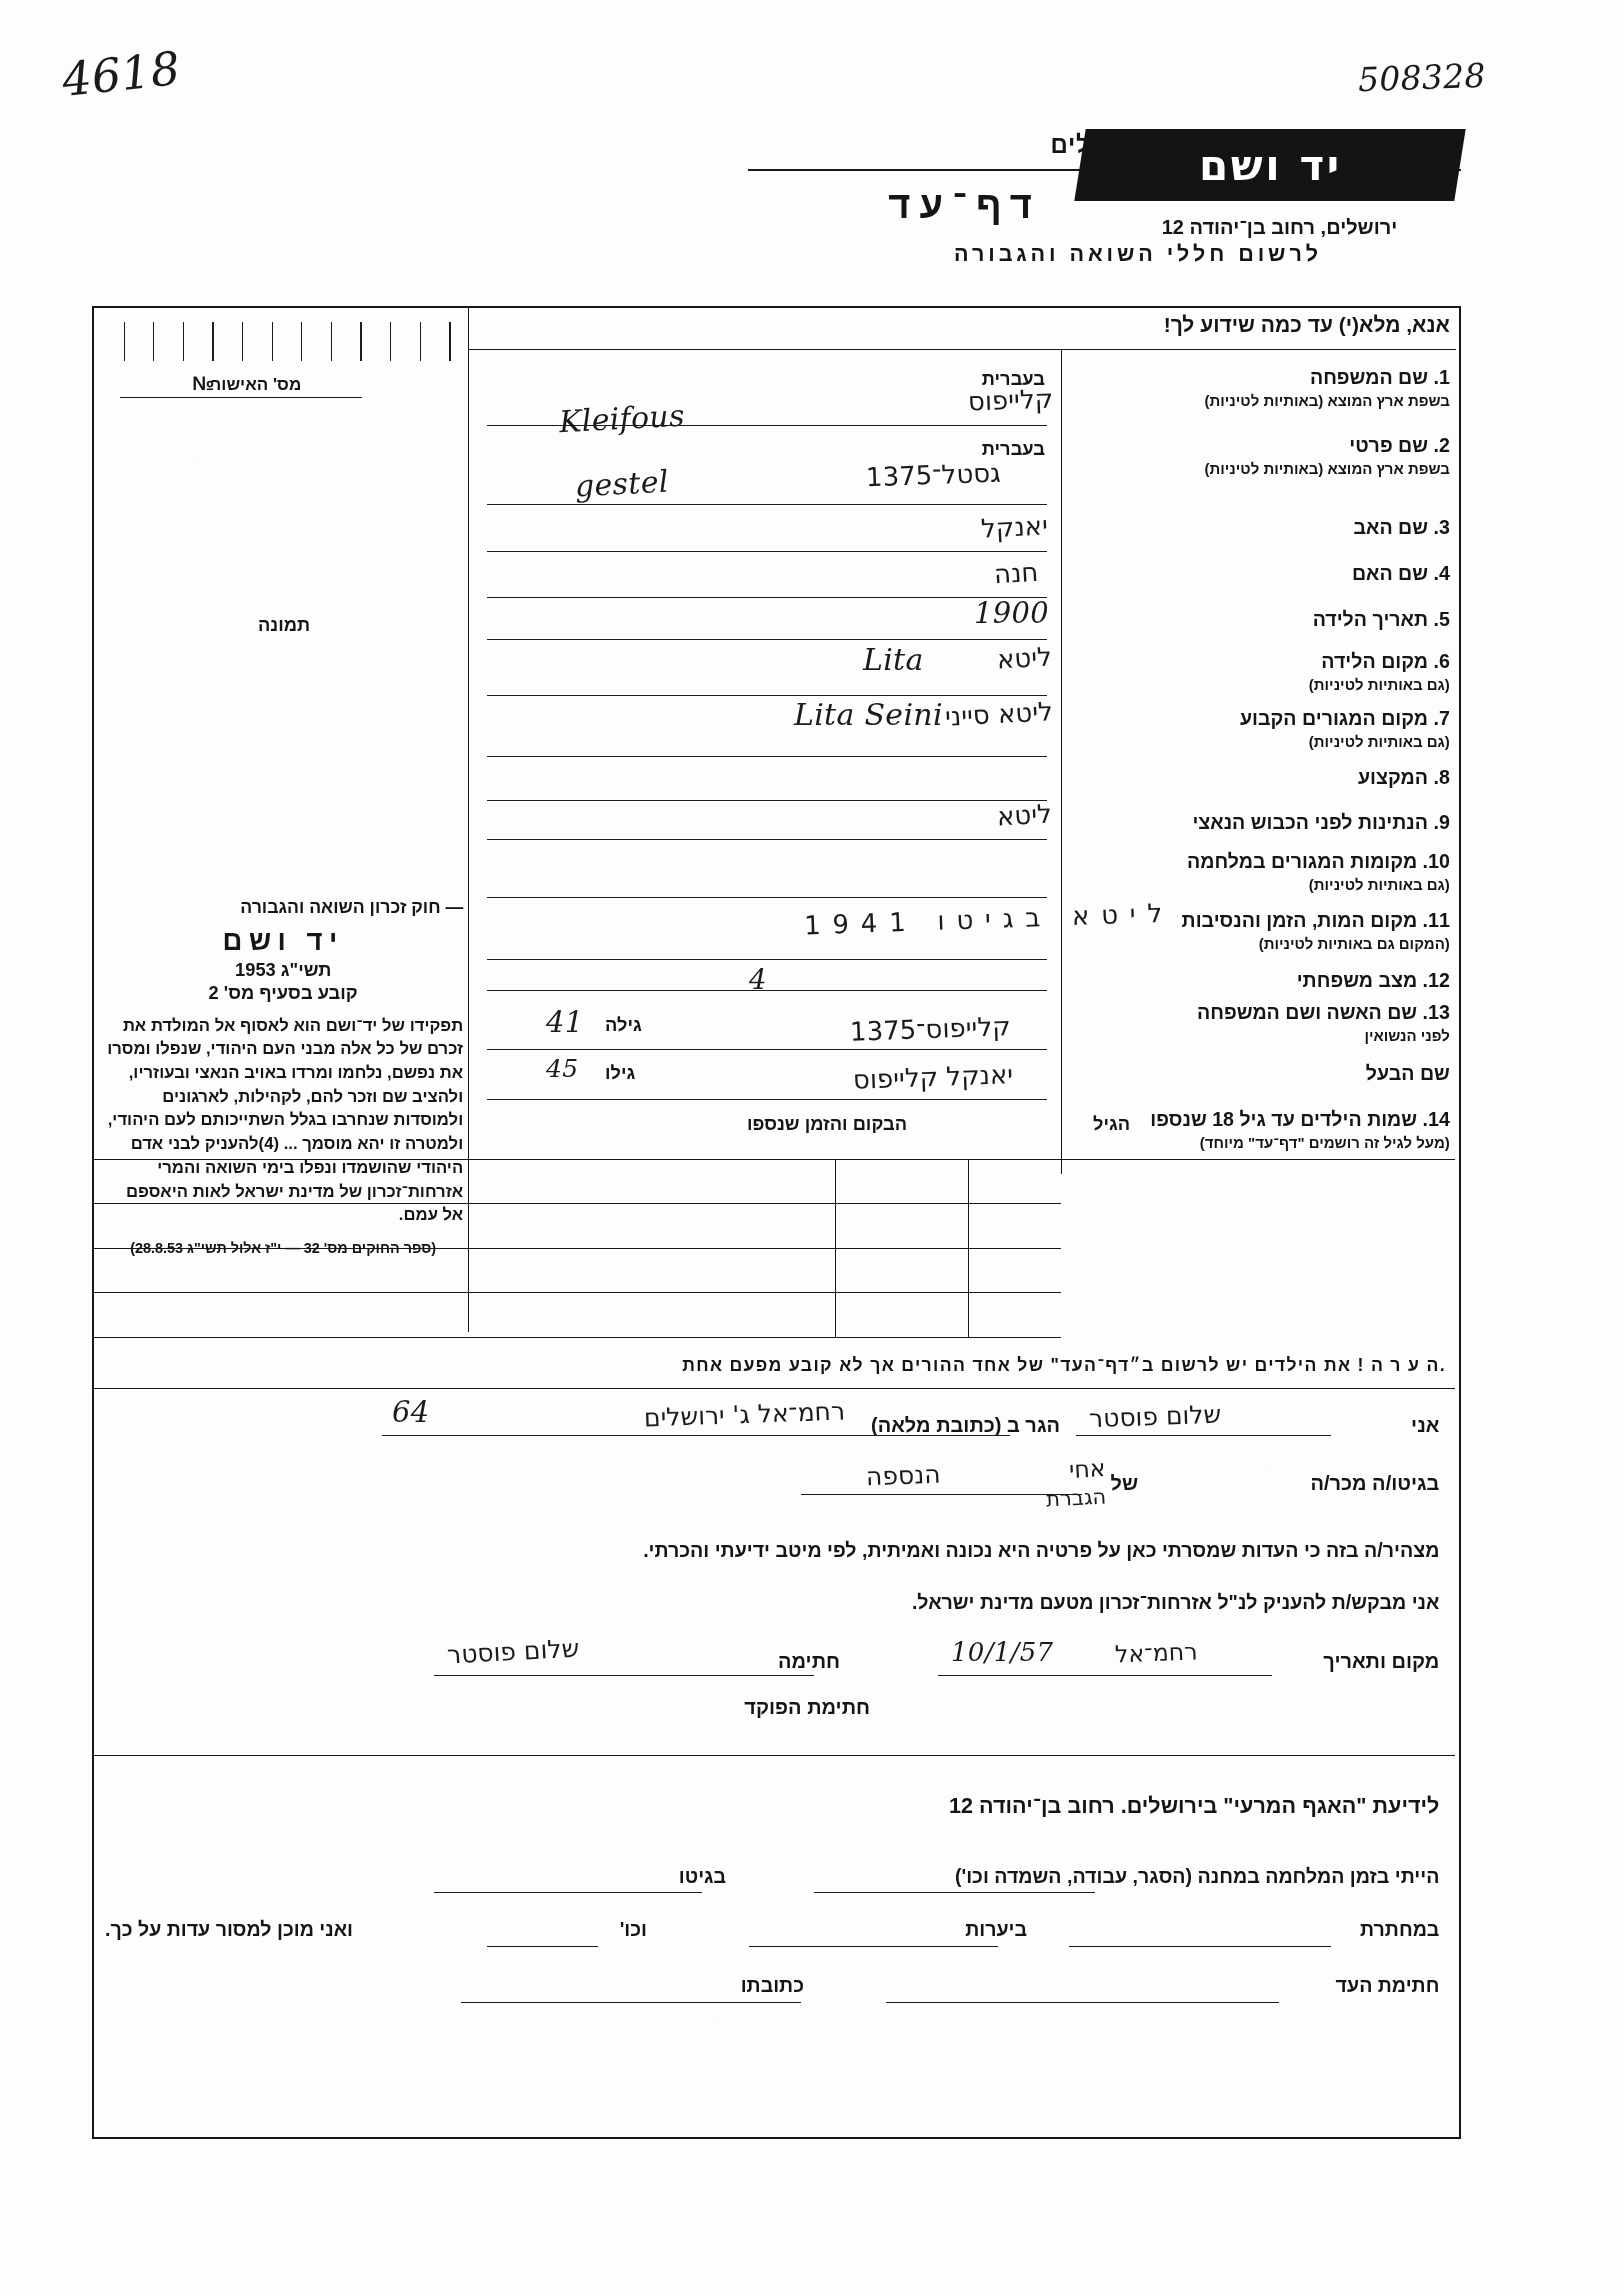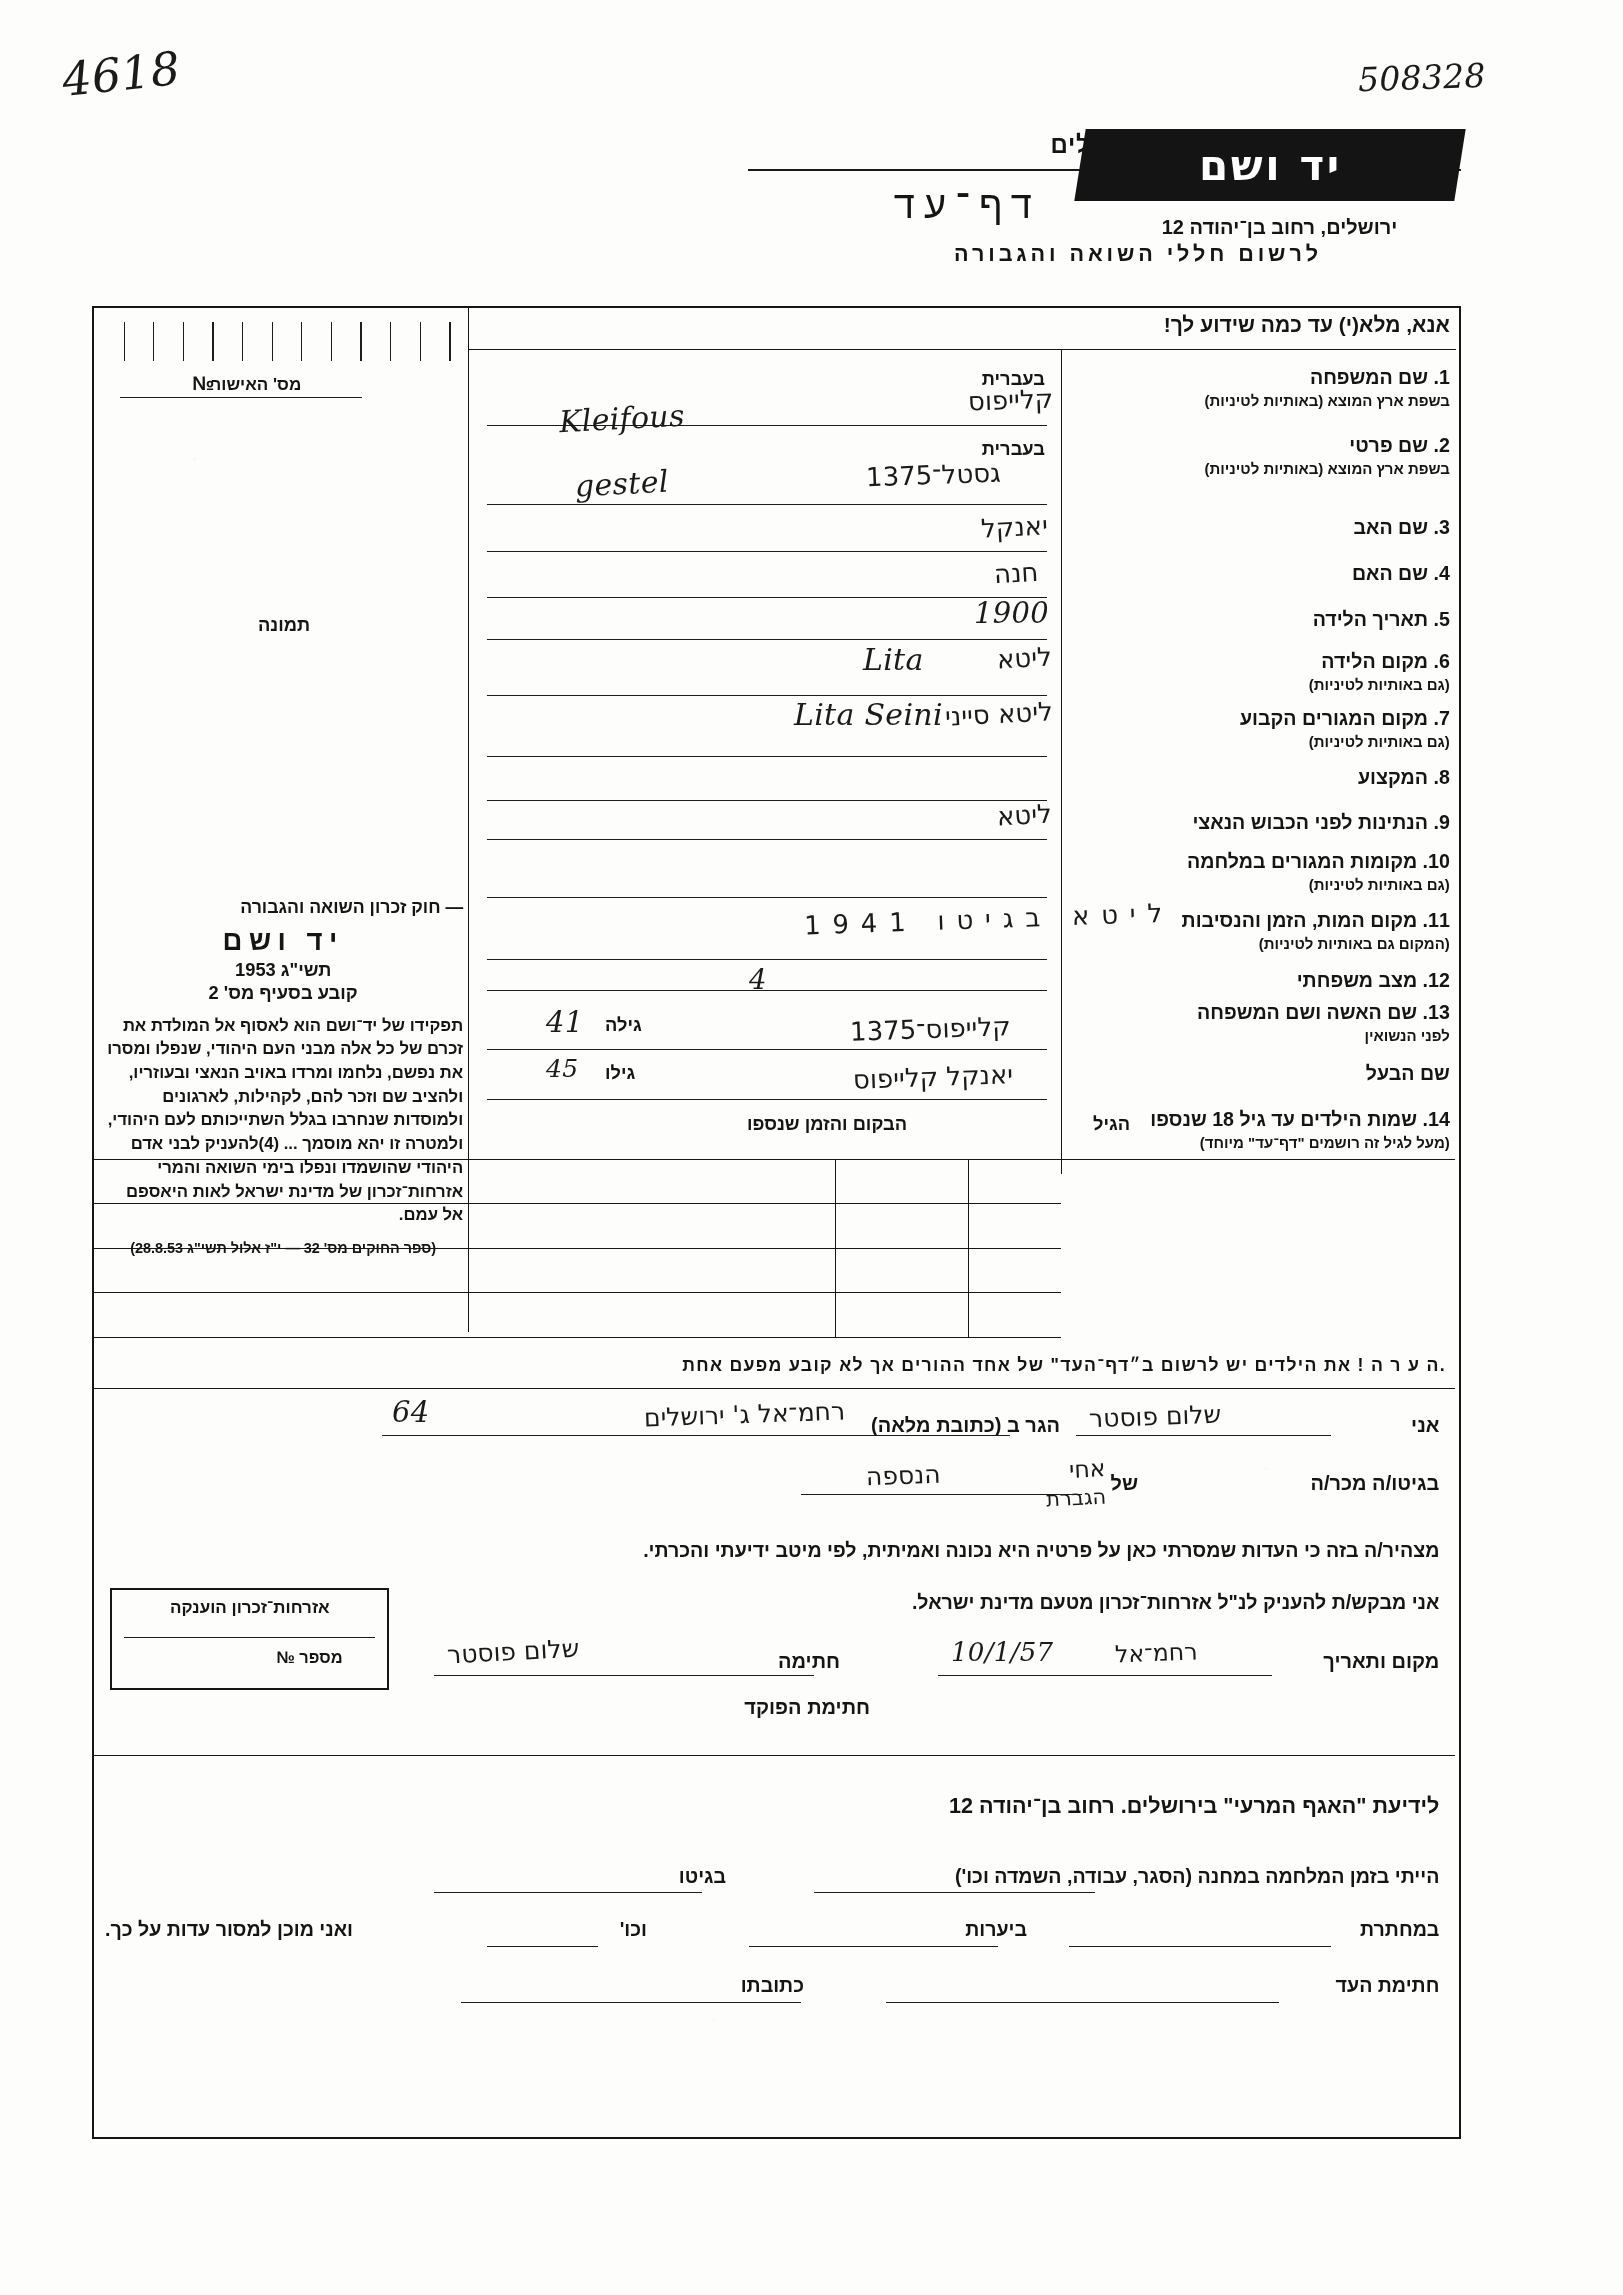--- a/index.html
+++ b/index.html
@@ -52,21 +52,21 @@
   }
   #authority-line{
     position:absolute;right:79px;top:6.5px;
     font-size:24px;font-weight:700;letter-spacing:0.7px;
   }
   #authority-rule{
     position:absolute;right:77px;top:45px;width:713px;height:2px;background:#1a1a1a;
   }
   #dapf-ed{
     position:absolute;right:497px;top:60px;
-    font-size:38px;font-weight:400;letter-spacing:9.2px;
+    font-size:38px;font-weight:700;letter-spacing:9.2px;
   }
   #dapf-sub{
     position:absolute;right:216px;top:117px;
     font-size:21.6px;font-weight:700;letter-spacing:3.9px;
   }
   #logo{
     position:absolute;left:995px;top:5.2px;width:380px;height:72px;
     background:#141414;
     transform:skewX(-9deg);
     display:flex;align-items:center;justify-content:center;
@@ -360,25 +360,20 @@
 
     <div class="decl" style="right:19.6px;top:1342px;">מקום ותאריך</div>
     <div class="ans heb hebhand" style="left:1021px;top:1331px;font-size:23.6px;transform:rotate(-2deg);">רחמ־אל</div>
     <div class="ans lat hand" style="left:857px;top:1329px;font-size:26px;">10/1/57</div>
     <div class="dotline" style="left:844px;top:1367px;width:334px;"></div>
     <div class="decl" style="right:619px;top:1342px;width:105px;">חתימה</div>
     <div class="ans heb hebhand" style="left:353px;top:1329px;font-size:25px;transform:rotate(-3deg);">שלום פוסטר</div>
     <div class="dotline" style="left:340px;top:1367px;width:380px;"></div>
     <div class="decl" style="right:589px;top:1388px;width:170px;">חתימת הפוקד</div>
 
-    <div id="stamp-box" style="top:1280px;">
-      <div class="rtl" id="stamp-title">אזרחות־זכרון הוענקה</div>
-      <div id="stamp-rule"></div>
-      <div class="rtl" id="stamp-sub">מספר №</div>
-    </div>
 
     <div class="hline" style="left:0;top:1447px;width:1361px;"></div>
 
     <div class="bot" style="right:19.6px;top:1485px;width:1113px;font-size:21.6px;">לידיעת "האגף המרעי" בירושלים.   רחוב בן־יהודה 12</div>
 
     <div class="bot" style="right:19.6px;top:1557px;">הייתי בזמן המלחמה במחנה (הסגר, עבודה, השמדה וכו')</div>
     <div class="dotline" style="left:720px;top:1584px;width:281px;"></div>
     <div class="bot" style="right:733px;top:1557px;width:92px;">בגיטו</div>
     <div class="dotline" style="left:340px;top:1584px;width:268px;"></div>
 

